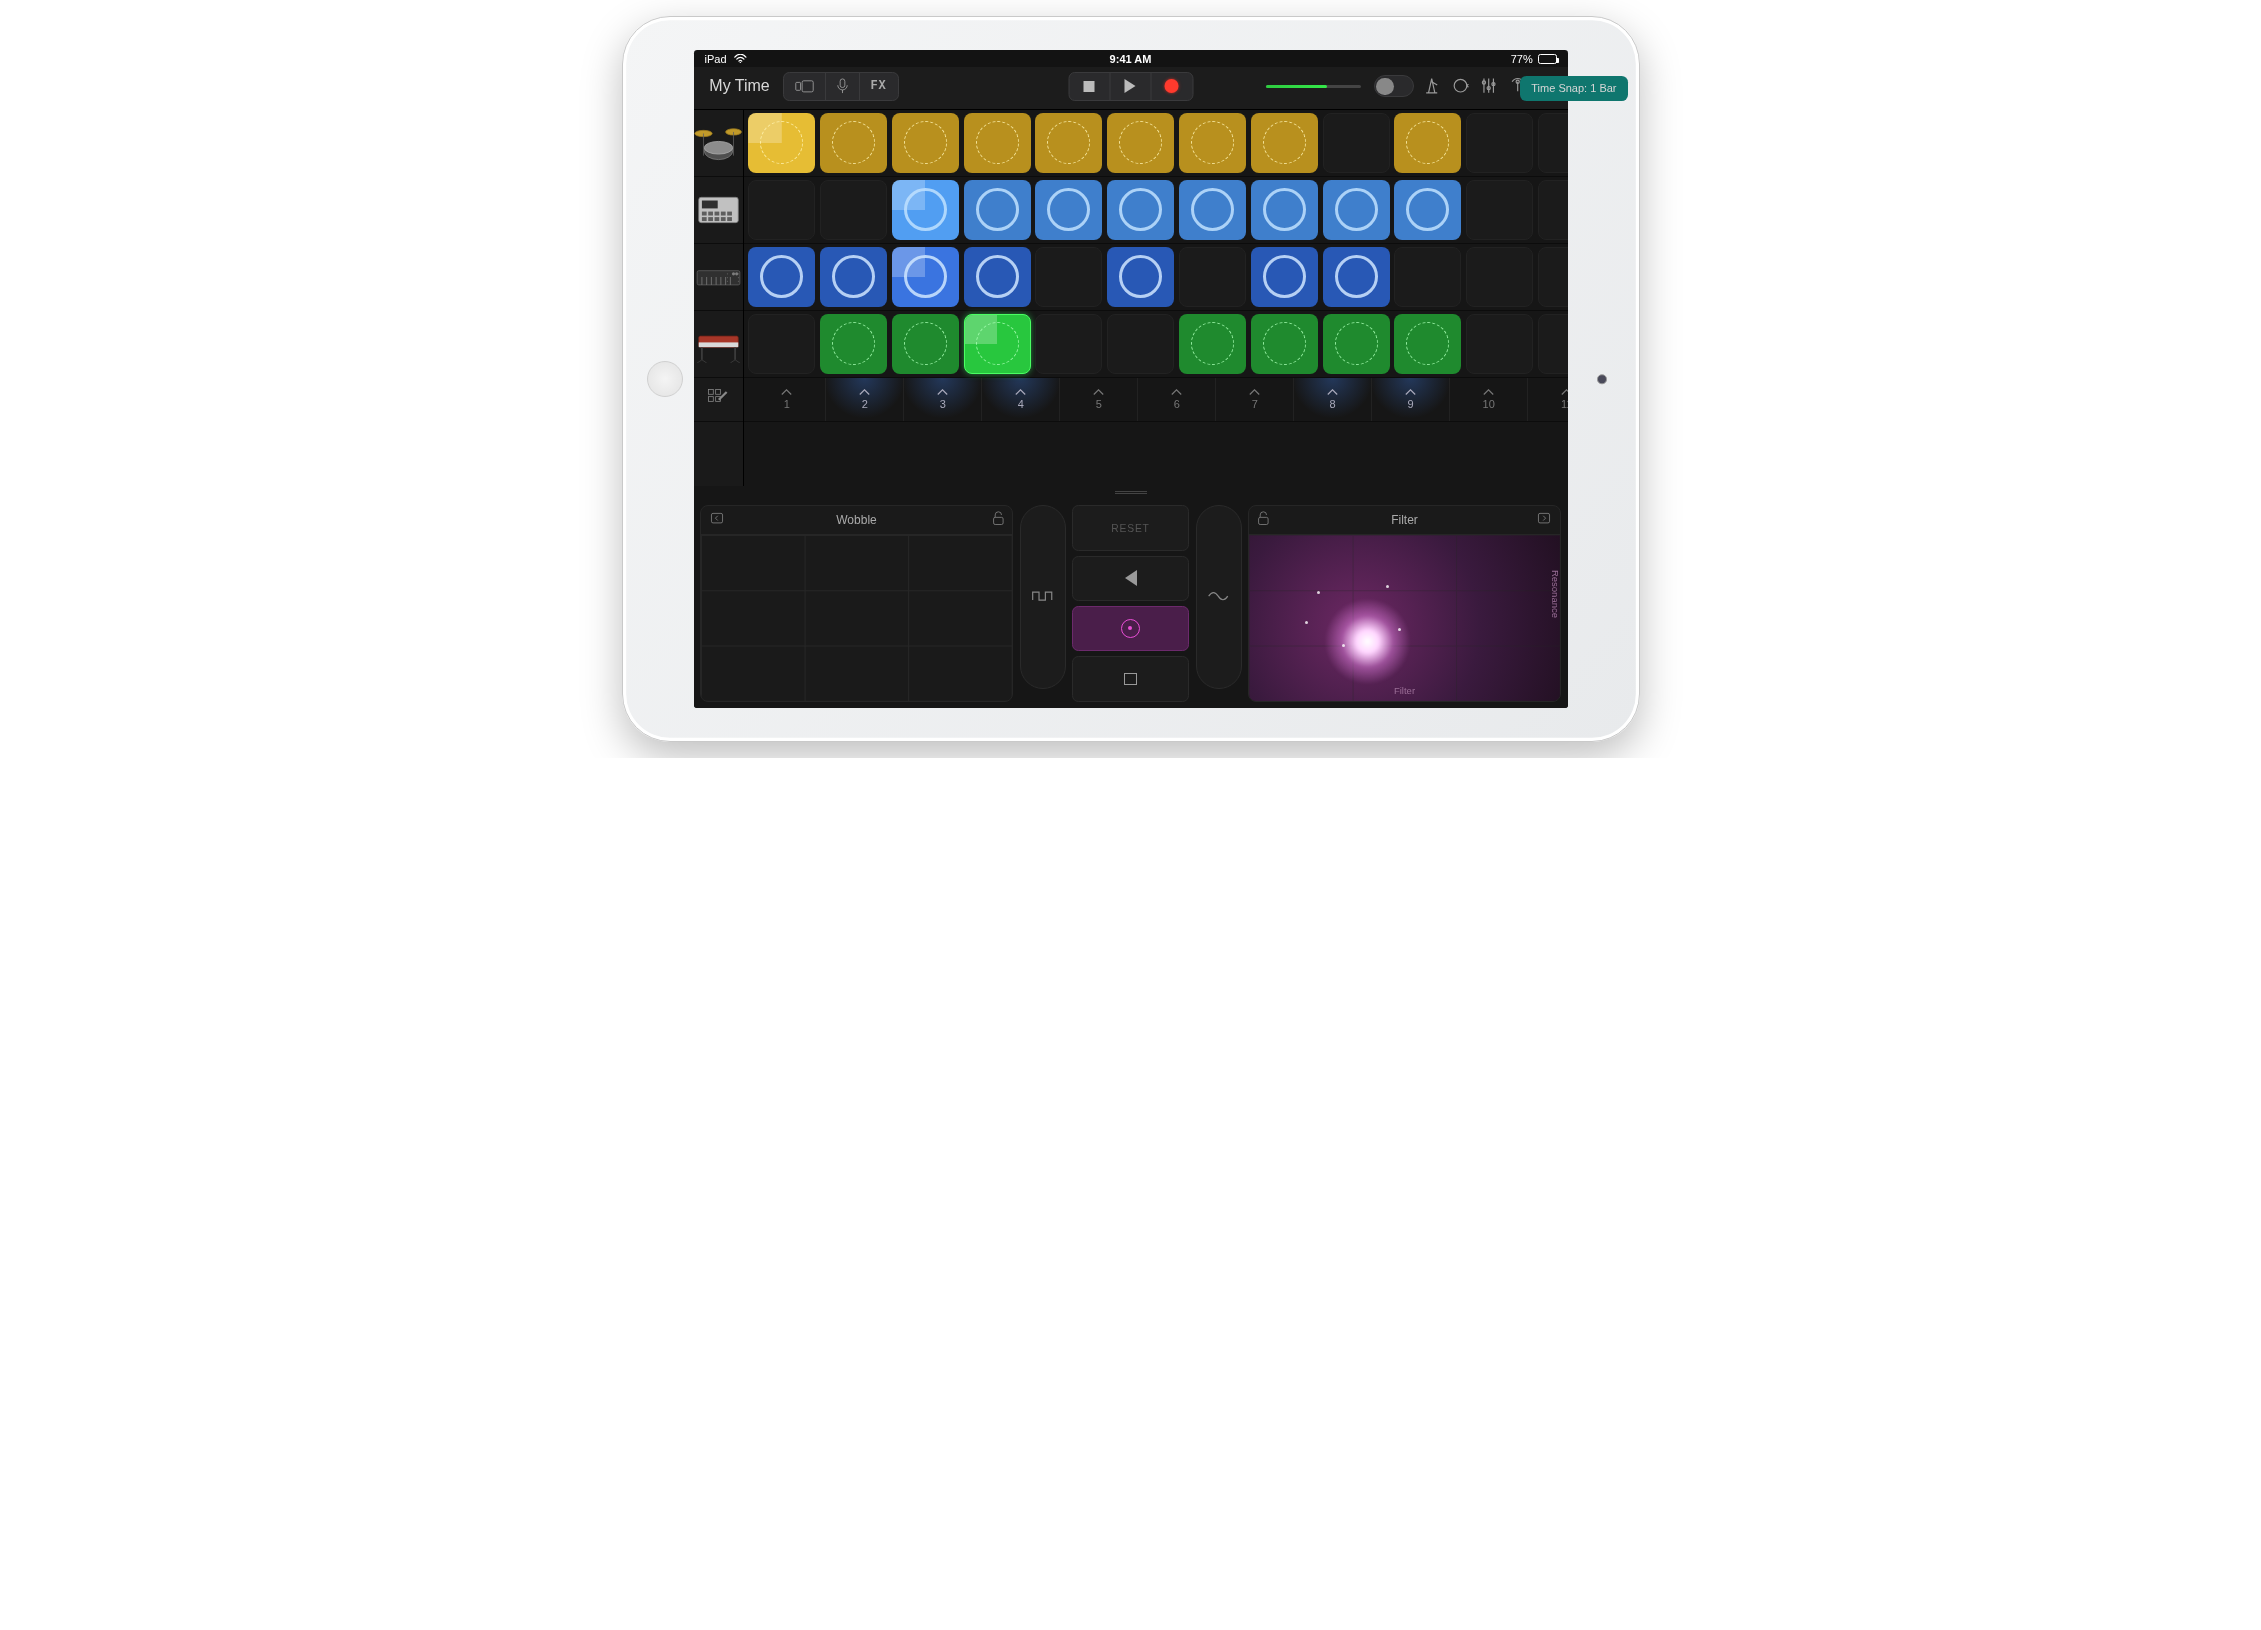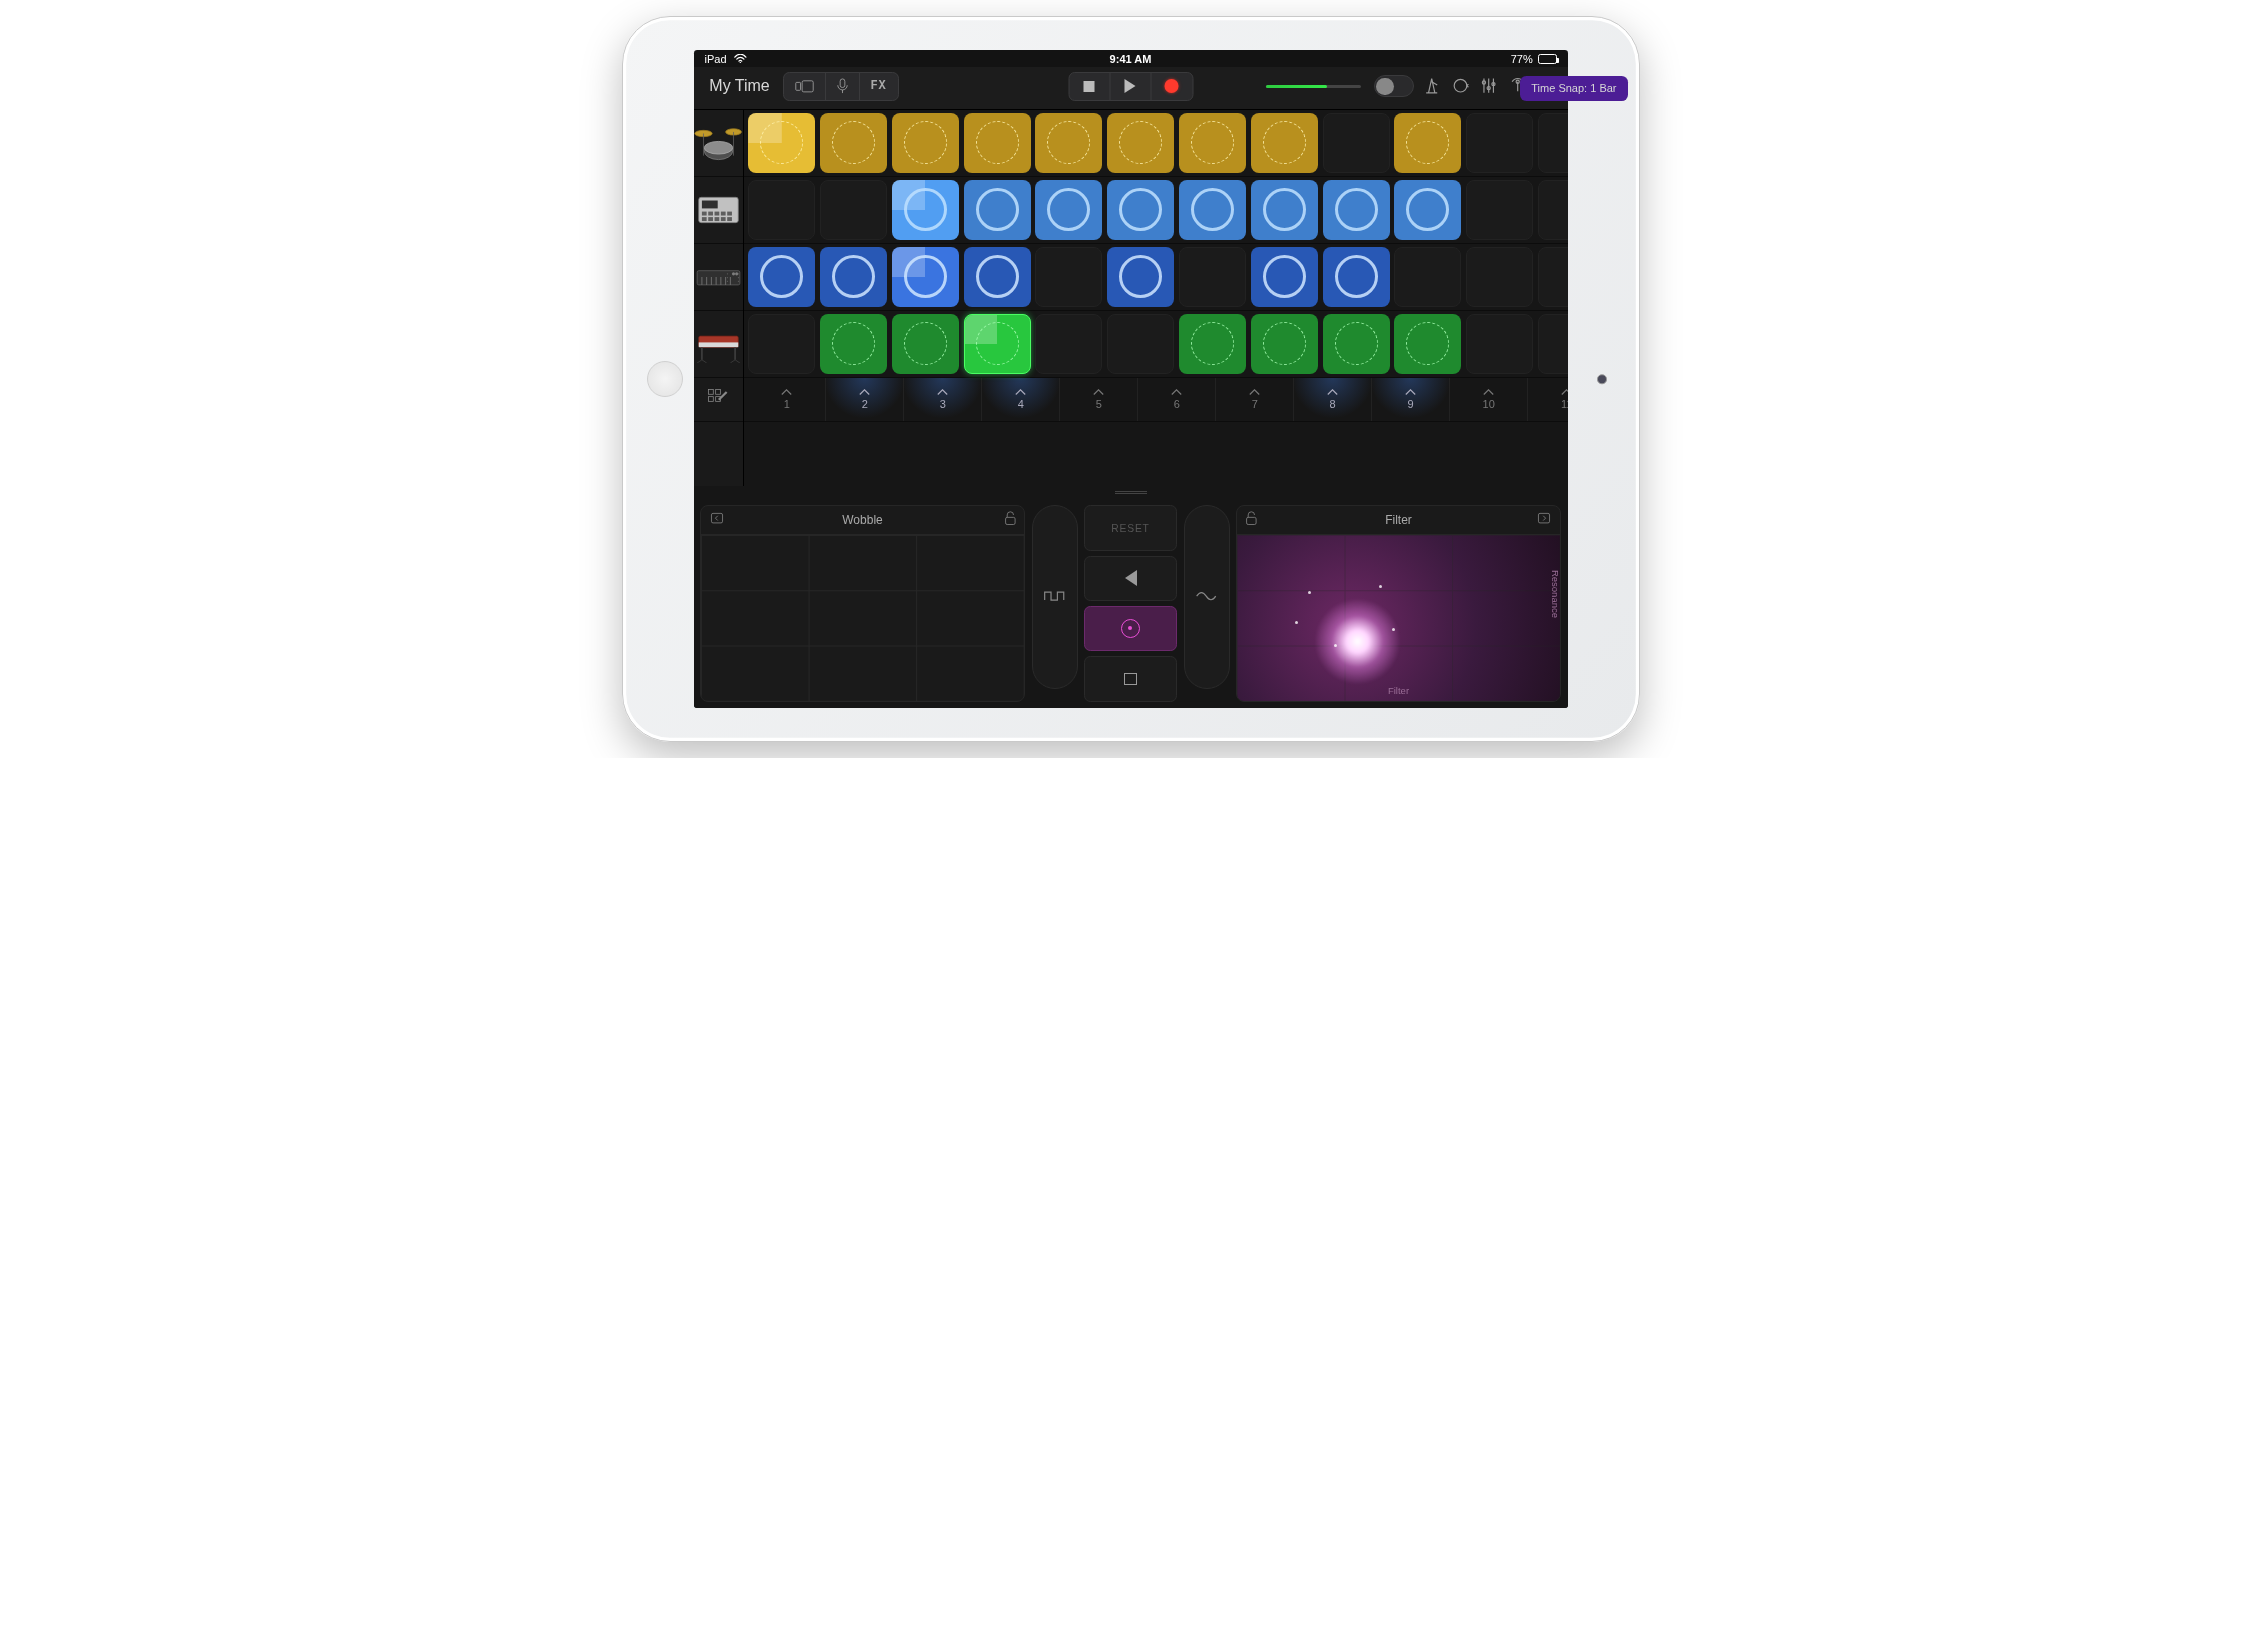--- a/index.html
+++ b/index.html
@@ -110,21 +110,21 @@
 .volume-fill { position: absolute; left: 0; top: 0; height: 100%; width: 65%; background: linear-gradient(90deg,#2ecc40,#35e84a); border-radius: 1.6px; }
 .master-toggle { width: 40px; height: 22px; border-radius: 11px; background: #2a2a2c; border: 0.8px solid #3a3a3c; position: relative; }
 .master-knob { position: absolute; left: 1.6px; top: 1.6px; width: 17.4px; height: 17.4px; border-radius: 50%; background: #888; }
 .tool-icon { width: 20.6px; height: 20.6px; display: flex; align-items: center; justify-content: center; color: #9a9a9a; cursor: pointer; }
 .tool-icon svg { stroke: #9a9a9a; fill: none; stroke-width: 1.5; }
 
 .snap-pill {
   position: absolute;
   right: 11px;
   top: 59px;
-  background: #4c1d95;
+  background: #0f766e;
   color: #d6d6d6;
   padding: 6.3px 11px;
   border-radius: 6.3px;
   font-size: 11px;
   z-index: 5;
 }
 
 .main {
   flex: 1;
   display: flex;
@@ -287,21 +287,21 @@
   background: radial-gradient(circle,#fff 0%, #ffd6ff 18%, rgba(255,150,255,.4) 42%, transparent 70%);
   border-radius: 50%;
   filter: blur(0.8px);
 }
 .filter-sparkle { position: absolute; width: 3.2px; height: 3.2px; background: #fff; border-radius: 50%; opacity: .8; }
 .axis-lbl { position: absolute; color: #9a6e96; font-size: 9.5px; }
 .axis-lbl.bottom { bottom: 4.8px; left: 50%; transform: translateX(-50%); }
 .axis-lbl.right { right: 4.8px; top: 50%; transform: translateY(-50%) rotate(90deg); transform-origin: right center; }
 
 .fx-mid {
-  width: 198px;
+  width: 222px;
   display: flex;
   gap: 6.3px;
 }
 .pill-vert {
   width: 46px; height: 184px;
   background: #1c1c1c;
   border: 0.8px solid #2a2a2a;
   border-radius: 23px;
   display: flex; align-items: center; justify-content: center;
 }

